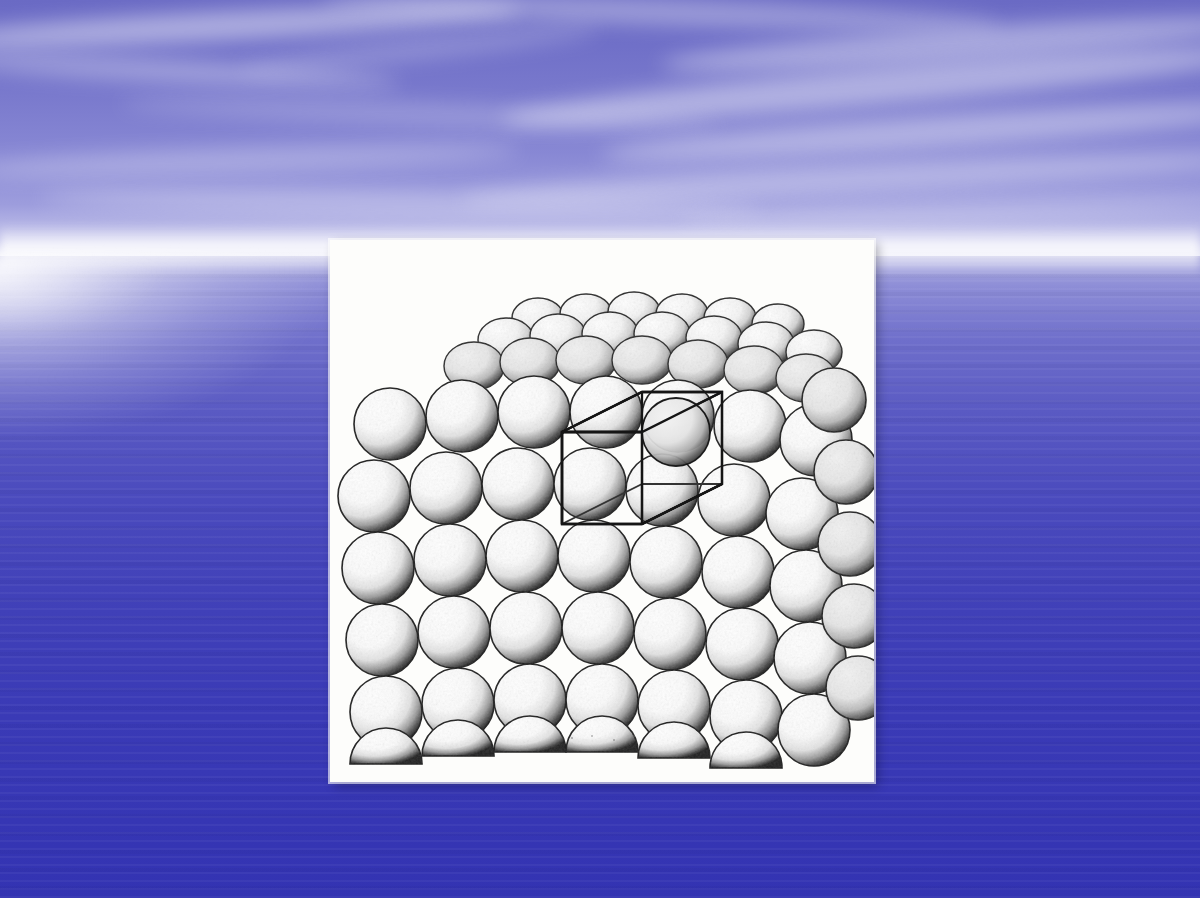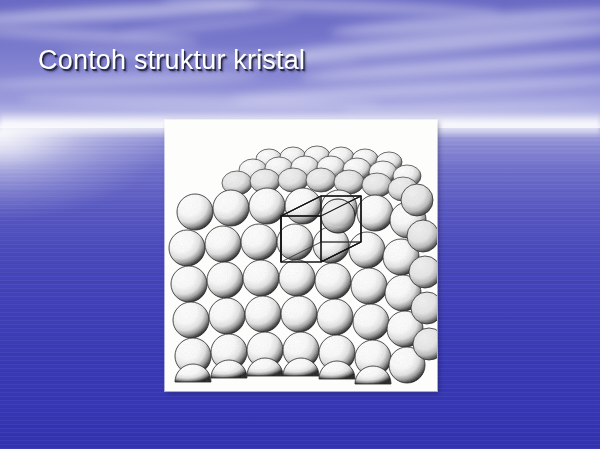--- a/index.html
+++ b/index.html
@@ -144,21 +144,20 @@
     <div class="cloud c12"></div>
   </div>
 
   <div class="sea"></div>
   <div class="ripples"></div>
   <div class="ripples2"></div>
   <div class="haze"></div>
   <div class="glitter"></div>
   <div class="glitter2"></div>
 
-  <div class="title">Contoh struktur kristal</div>
 
   <div class="panel">
 
     <svg class="crystal" viewBox="0 0 272 271">
       <defs>
 
         <radialGradient id="sph" cx="33%" cy="27%" r="78%">
           <stop offset="0%" stop-color="#ffffff"></stop>
           <stop offset="42%" stop-color="#fbfbfb"></stop>
           <stop offset="66%" stop-color="#e2e2e2"></stop>

